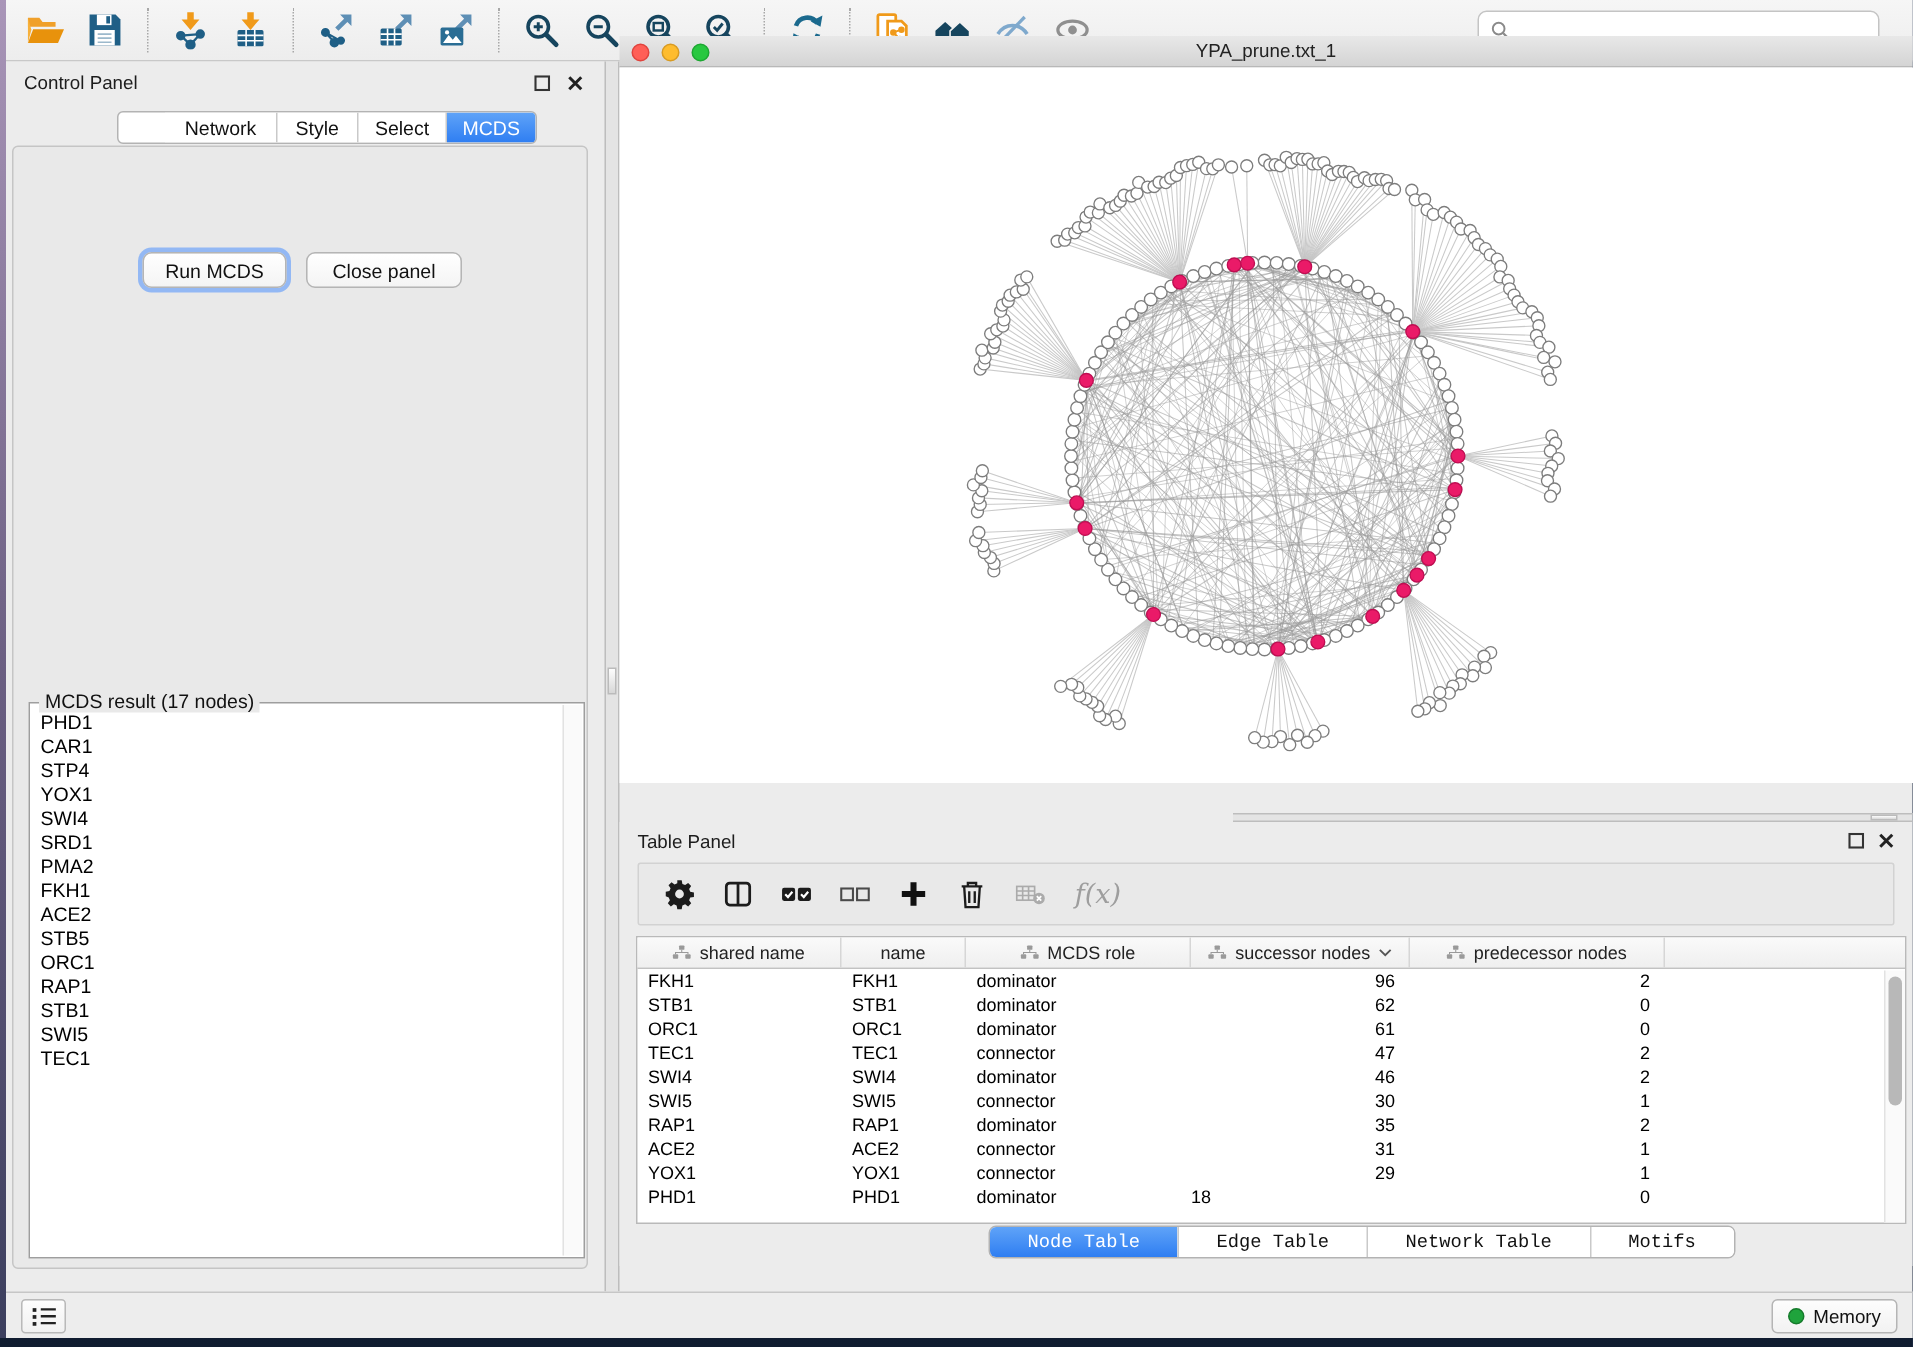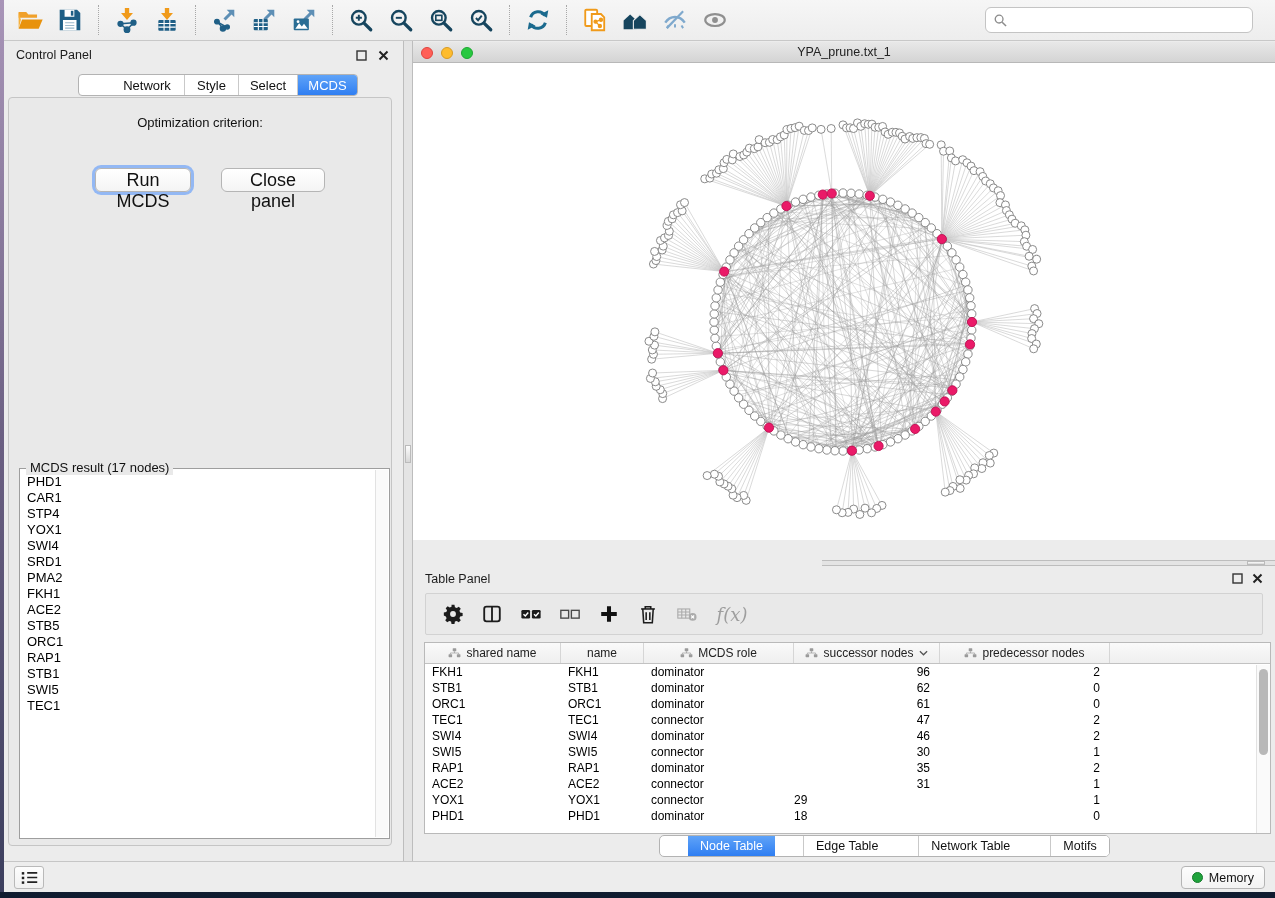--- a/index.html
+++ b/index.html
@@ -34,38 +34,38 @@
   .cp-inner{position:absolute;left:4px;top:56px;width:384px;height:749px;background:#e9e9e9;
     border:1px solid #c5c5c5;border-radius:4px;}
   .opt-label{position:absolute;left:0;right:0;top:17px;text-align:center;font-size:13px;color:#111;}
   .dropdown{position:absolute;left:37px;top:37px;width:313px;height:24px;background:#fff;border:1px solid #b6b6b6;
     border-radius:5px;display:flex;align-items:center;font-size:13px;color:#111;}
   .dropdown .dd-text{padding-left:9px;flex:1;}
   .dd-stepper{width:20px;height:22px;margin-right:1px;border-radius:4px;background:linear-gradient(#6aa9f9,#2e7df2);
     display:flex;flex-direction:column;align-items:center;justify-content:center;gap:1px;flex:none;}
   .dd-stepper svg{width:9px;height:6px;}
   .btn{height:24px;border:1px solid #b5b5b5;border-radius:6px;background:linear-gradient(#ffffff,#f4f4f4);
-    font-size:18px;color:#111;font-family:inherit;}
+    font-size:13px;color:#111;font-family:inherit;}
   .btn-run{position:absolute;left:86px;top:70px;width:96px;box-shadow:0 0 0 3px rgba(77,144,254,.55);}
-  .btn-closepanel{position:absolute;left:212px;top:70px;width:104px;}
+  .btn-closepanel{position:absolute;left:195px;top:70px;width:104px;}
   .groupbox{position:absolute;left:10px;top:370px;width:371px;height:371px;border:1px solid #9e9e9e;background:#fff;}
   .groupbox-legend{position:absolute;left:6px;top:-9px;background:#e9e9e9;padding:0 4px;font-size:13px;color:#111;}
   .mcds-list{position:absolute;left:1px;top:1px;right:14px;bottom:1px;overflow:hidden;padding:4px 0 0 6px;}
   .mcds-list div{font-size:13px;line-height:16px;color:#000;}
   .mcds-scroll{position:absolute;top:1px;right:1px;bottom:1px;width:13px;background:#fafafa;border-left:1px solid #e2e2e2;}
 
   
   .vsplit{position:absolute;left:399px;top:41px;width:10px;height:820px;background:#e4e4e4;
     border-left:1px solid #bdbdbd;border-right:1px solid #bdbdbd;}
   .vsplit .grip{position:absolute;left:1px;top:404px;width:6px;height:18px;background:linear-gradient(#fdfdfd,#d7d7d7);border:1px solid #bbb;}
   .hsplit{position:absolute;left:409px;top:518px;right:0;height:6px;background:#e4e4e4;border-top:1px solid #bdbdbd;border-bottom:1px solid #bdbdbd;}
   .hsplit .grip{position:absolute;left:425px;top:0px;width:18px;height:4px;background:linear-gradient(#fdfdfd,#d7d7d7);border:1px solid #bbb;}
 
   
-  .right-area{position:absolute;left:409px;top:42px;right:0;height:820px;}
+  .right-area{position:absolute;left:409px;top:24px;right:0;height:820px;}
   .net-titlebar{position:absolute;left:0;top:0;right:0;height:21px;background:linear-gradient(#e8e8e8,#d4d4d4);
     border-bottom:1px solid #b8b8b8;}
   .traffic{position:absolute;top:5px;width:12px;height:12px;border-radius:50%;}
   .t-red{left:8px;background:#ff5f57;border:1px solid #e0443e;}
   .t-yellow{left:28px;background:#febc2e;border:1px solid #d89b23;}
   .t-green{left:48px;background:#28c840;border:1px solid #1da832;}
   .net-title{position:absolute;left:0;right:0;top:3px;text-align:center;font-size:12.5px;color:#222;}
   .net-canvas{position:absolute;left:0;top:21px;width:866px;height:477px;background:#fff;}
   .net-canvas svg{position:absolute;left:0;top:0;}
 
@@ -81,21 +81,21 @@
   .thead{display:flex;height:21px;background:linear-gradient(#fafafa,#efefef);border-bottom:1px solid #c2c2c2;}
   .th{display:flex;align-items:center;justify-content:center;gap:5px;font-size:12px;color:#222;
     border-right:1px solid #d6d6d6;height:100%;}
   .th svg.type{width:13px;height:10px;}
   .th svg.sort{width:9px;height:6px;}
   .trow{display:flex;height:16px;}
   .td{font-size:12px;color:#000;line-height:16px;white-space:nowrap;overflow:hidden;}
   .tscroll{position:absolute;top:22px;right:0px;bottom:0;width:14px;background:#fafafa;border-left:1px solid #e2e2e2;}
   .tscroll .thumb{position:absolute;left:2px;top:4px;width:9px;height:86px;background:#b8b8b8;border-radius:5px;}
   .tp-tabs{position:absolute;left:246px;top:269px;height:22px;display:flex;background:#fff;border:1px solid #b3b3b3;border-radius:5px;overflow:hidden;}
-  .tp-tab{height:100%;border:none;border-left:1px solid #c9c9c9;background:#fff;font-size:12.5px;color:#111;padding:0 12px;font-family:Liberation Sans, sans-serif;margin-left:28px;}
+  .tp-tab{height:100%;border:none;border-left:1px solid #c9c9c9;background:#fff;font-size:12.5px;color:#111;padding:0 25px;font-family:Liberation Mono, monospace;}
   .tp-tab:first-child{border-left:none;}
   .tp-tab.sel{background:linear-gradient(#5fa3f8,#2f7ef2);color:#fff;}
 
   
   .statusbar{position:absolute;left:0;right:0;top:861px;height:31px;background:#ededed;border-top:1px solid #c6c6c6;}
   .list-btn{position:absolute;left:10px;top:4px;width:30px;height:23px;border:1px solid #b9b9b9;border-radius:3px;
     background:linear-gradient(#fdfdfd,#f1f1f1);display:flex;align-items:center;justify-content:center;padding:0;}
   .list-btn svg{width:17px;height:15px;}
   .memory-btn{position:absolute;right:10px;top:4px;height:23px;border:1px solid #b5b5b5;border-radius:4px;
     background:linear-gradient(#fdfdfd,#f2f2f2);display:flex;align-items:center;gap:6px;padding:0 10px;font-size:12.5px;color:#111;font-family:inherit;}
@@ -276,21 +276,20 @@
             <path d="M1.5 1.5l8 8M9.5 1.5l-8 8" stroke="#222" stroke-width="2"></path>
           </svg></button>
     </div>
     <div class="cp-tabs">
       <button class="cp-tab" style="width:74px;">Network</button>
       <button class="cp-tab" style="width:54px;">Style</button>
       <button class="cp-tab" style="width:59px;">Select</button>
       <button class="cp-tab sel" style="width:60px;">MCDS</button>
     </div>
     <div class="cp-inner">
-      <div class="opt-label">Optimization criterion:</div>
       <button class="btn btn-run">Run MCDS</button>
       <button class="btn btn-closepanel">Close panel</button>
       <div class="groupbox">
         <span class="groupbox-legend">MCDS result (17 nodes)</span>
         <div class="mcds-list" id="mcds-list">
             <div>PHD1</div>
             <div>CAR1</div>
             <div>STP4</div>
             <div>YOX1</div>
             <div>SWI4</div>
@@ -1264,21 +1263,21 @@
               <div class="td" style="width: 136px; text-align: left; padding: 0px 0px 0px 7px;">ACE2</div>
               <div class="td" style="width: 83px; text-align: left; padding: 0px 0px 0px 7px;">ACE2</div>
               <div class="td" style="width: 150px; text-align: left; padding: 0px 0px 0px 7px;">connector</div>
               <div class="td" style="width: 146px; text-align: right; padding: 0px 10px 0px 0px;">31</div>
               <div class="td" style="width: 170px; text-align: right; padding: 0px 10px 0px 0px;">1</div>
             </div>
             <div class="trow">
               <div class="td" style="width: 136px; text-align: left; padding: 0px 0px 0px 7px;">YOX1</div>
               <div class="td" style="width: 83px; text-align: left; padding: 0px 0px 0px 7px;">YOX1</div>
               <div class="td" style="width: 150px; text-align: left; padding: 0px 0px 0px 7px;">connector</div>
-              <div class="td" style="width: 146px; text-align: left; padding: 0px 10px 0px 0px;">29</div>
+              <div class="td" style="width: 146px; text-align: right; padding: 0px 10px 0px 0px;">29</div>
               <div class="td" style="width: 170px; text-align: right; padding: 0px 10px 0px 0px;">1</div>
             </div>
             <div class="trow">
               <div class="td" style="width: 136px; text-align: left; padding: 0px 0px 0px 7px;">PHD1</div>
               <div class="td" style="width: 83px; text-align: left; padding: 0px 0px 0px 7px;">PHD1</div>
               <div class="td" style="width: 150px; text-align: left; padding: 0px 0px 0px 7px;">dominator</div>
               <div class="td" style="width: 146px; text-align: left; padding: 0px 10px 0px 0px;">18</div>
               <div class="td" style="width: 170px; text-align: right; padding: 0px 10px 0px 0px;">0</div>
             </div>
           </div>

